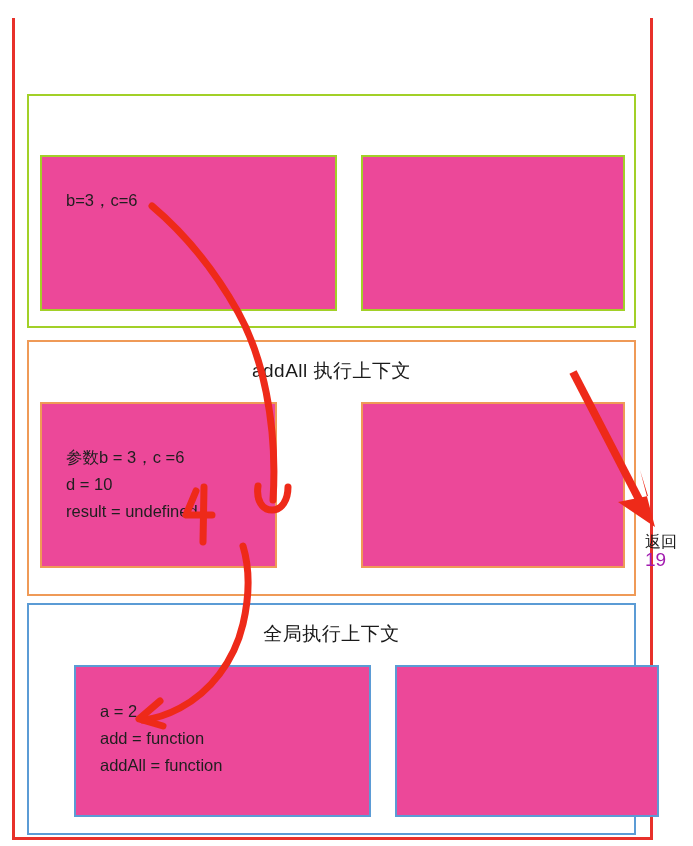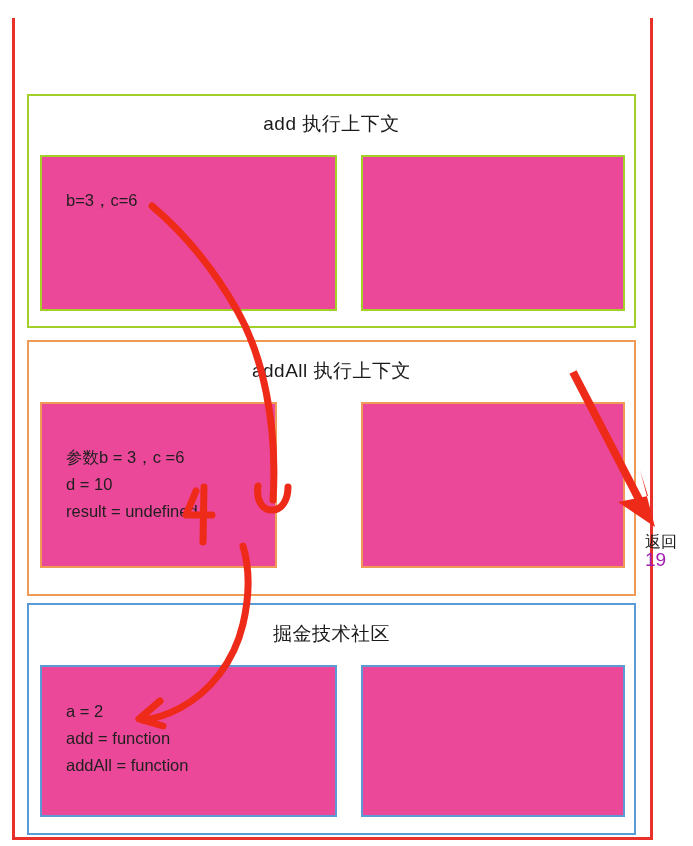--- a/index.html
+++ b/index.html
@@ -56,21 +56,21 @@
     line-height: 27px;
     white-space: pre;
   }
 
   
   .ctx-add      { border: 2.5px solid #a2d028; }
   .slot-add     { border: 2.5px solid #a2d028; }
   .ctx-addall   { border: 2.5px solid #ef9a57; }
   .slot-addall  { border: 2.5px solid #ef9a57; }
   .ctx-global   { border: 2.5px solid #5b9bd5; }
-  .slot-global  { border: 2.5px solid #5b9bd5; }
+  .slot-global  { border: 2.5px solid #5b9bd5; margin-left: 34px; }
 
   
   #ctx-add        { left: 27px;  top: 94px;  width: 609px; height: 234px; }
   #ctx-add .ctx-title { top: 15px; }
   #slot-add-left  { left: 11px;  top: 59px;  width: 297px; height: 156px; }
   #slot-add-right { left: 332px; top: 59px;  width: 264px; height: 156px; }
   #add-vars       { left: 24px;  top: 30px; }
 
   
   #ctx-addall        { left: 27px;  top: 340px; width: 609px; height: 256px; }
@@ -130,21 +130,20 @@
 </head>
 <body>
 
 <div id="canvas">
 
   <div class="red-rail red-rail-left"></div>
   <div class="red-rail red-rail-right"></div>
   <div class="red-rail red-rail-bottom"></div>
 
   <div class="ctx ctx-add" id="ctx-add">
-    <div class="ctx-title">add 执行上下文</div>
 
     <div class="slot slot-add" id="slot-add-left">
       <div class="slot-text" id="add-vars">b=3，c=6</div>
     </div>
 
     <div class="slot slot-add" id="slot-add-right"></div>
   </div>
 
   <div class="ctx ctx-addall" id="ctx-addall">
     <div class="ctx-title">addAll 执行上下文</div>
@@ -152,21 +151,21 @@
     <div class="slot slot-addall" id="slot-addall-left">
       <div class="slot-text" id="addall-vars">参数b = 3，c =6
 d = 10
 result = undefined</div>
     </div>
 
     <div class="slot slot-addall" id="slot-addall-right"></div>
   </div>
 
   <div class="ctx ctx-global" id="ctx-global">
-    <div class="ctx-title">掘金技术社区</div>
+    <div class="ctx-title">全局执行上下文</div>
 
     <div class="slot slot-global" id="slot-global-left">
       <div class="slot-text" id="global-vars">a = 2
 add = function
 addAll = function</div>
     </div>
 
     <div class="slot slot-global" id="slot-global-right"></div>
   </div>
 

